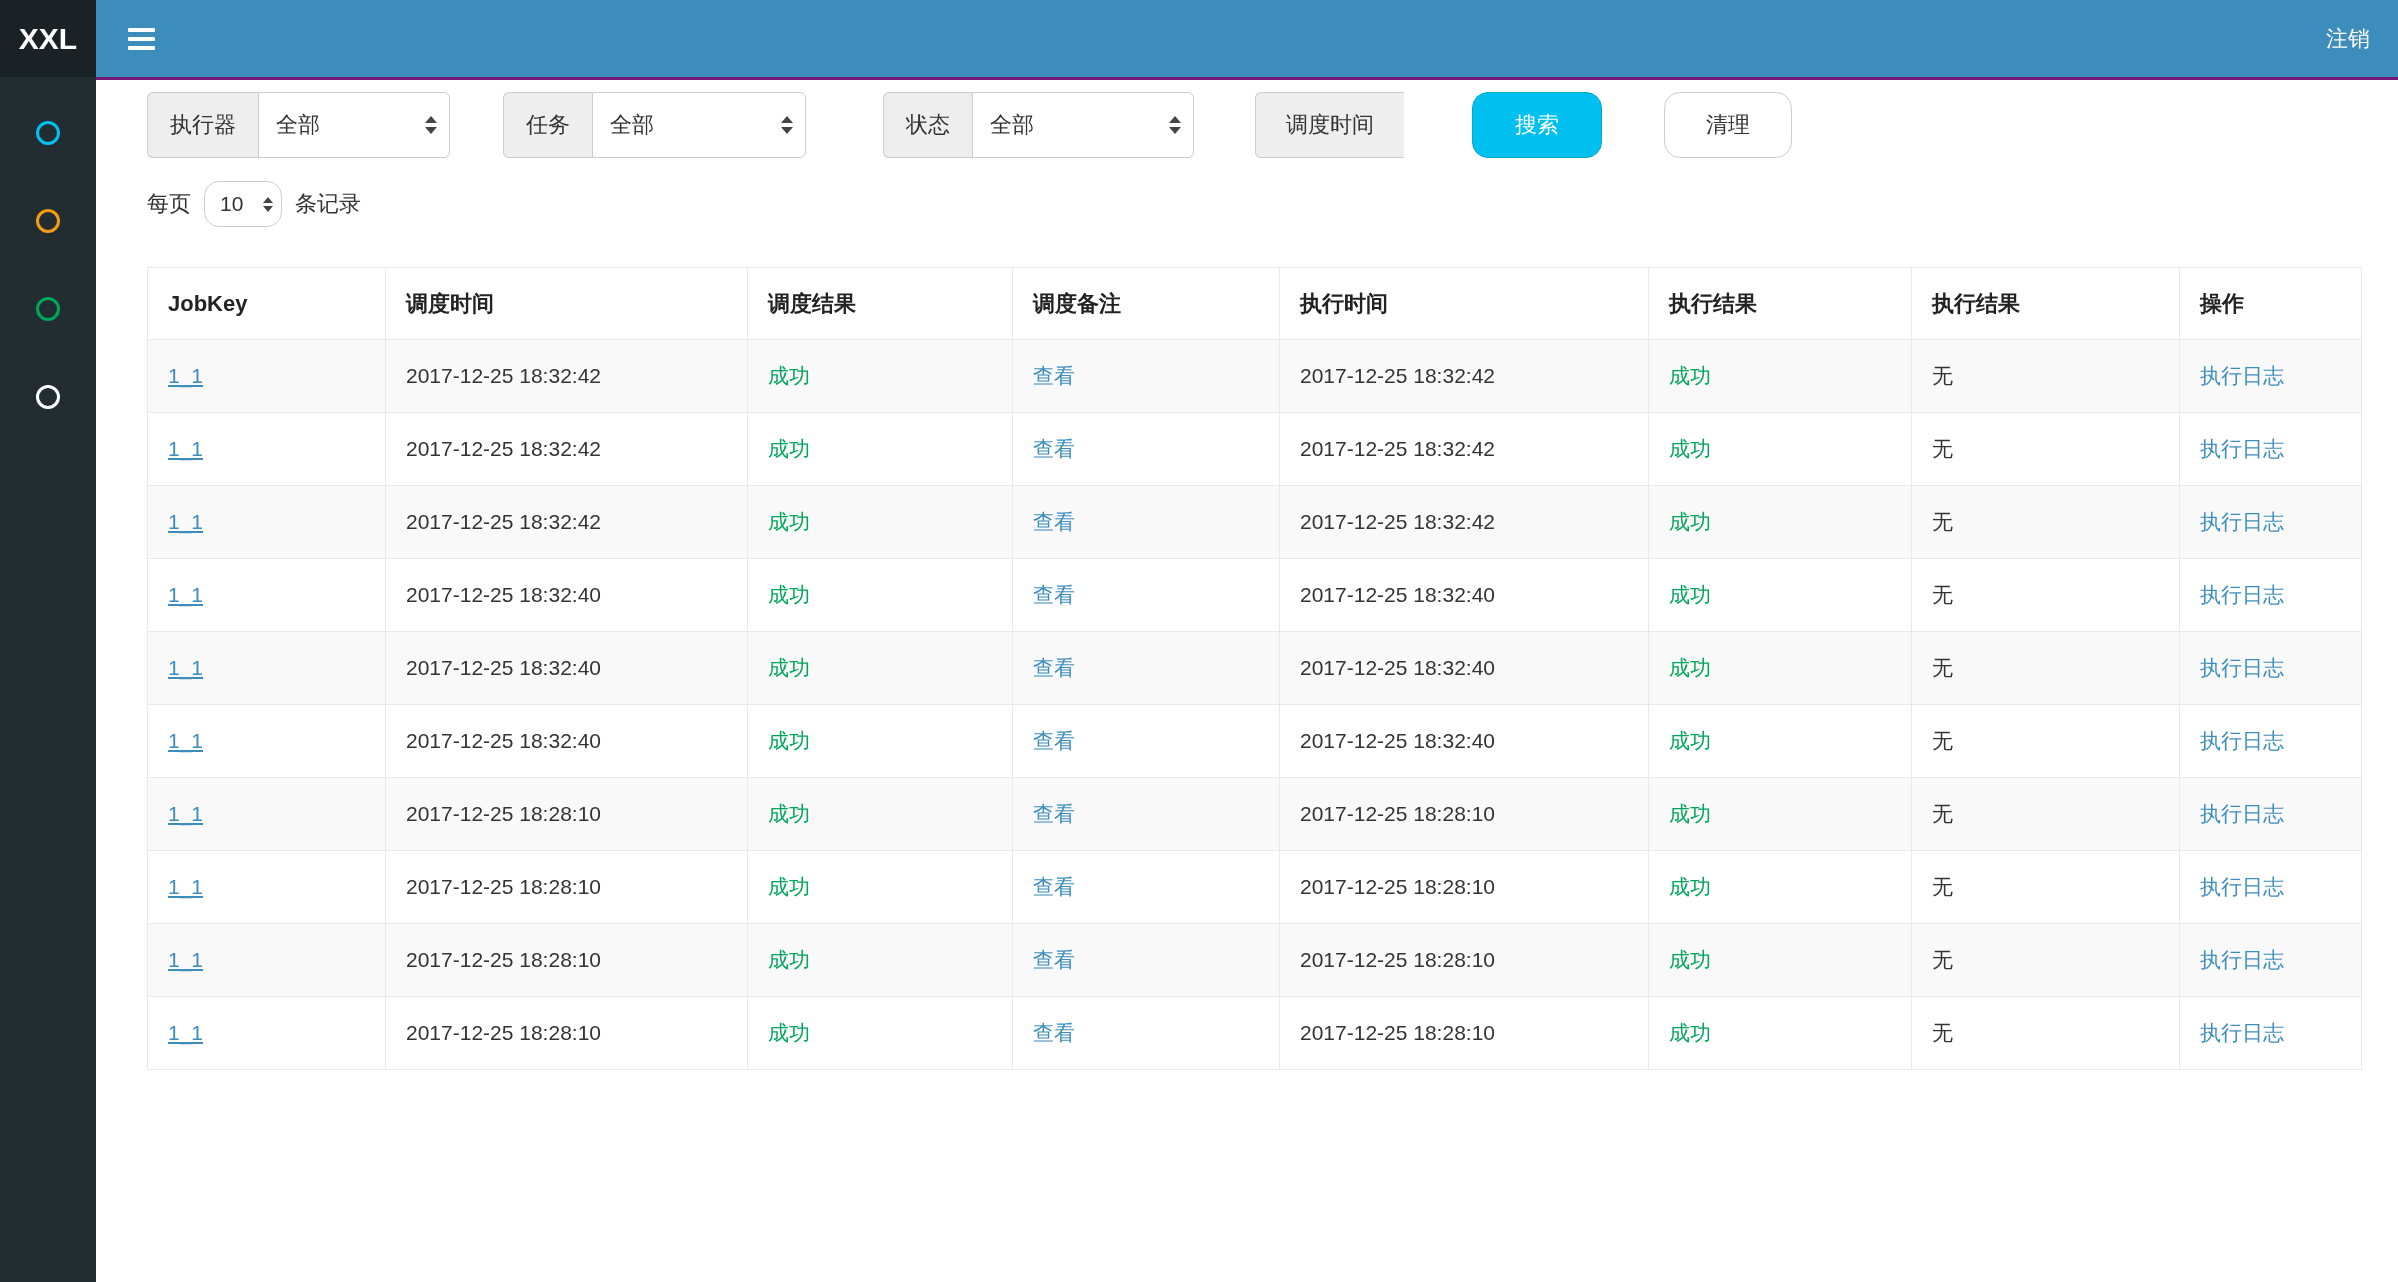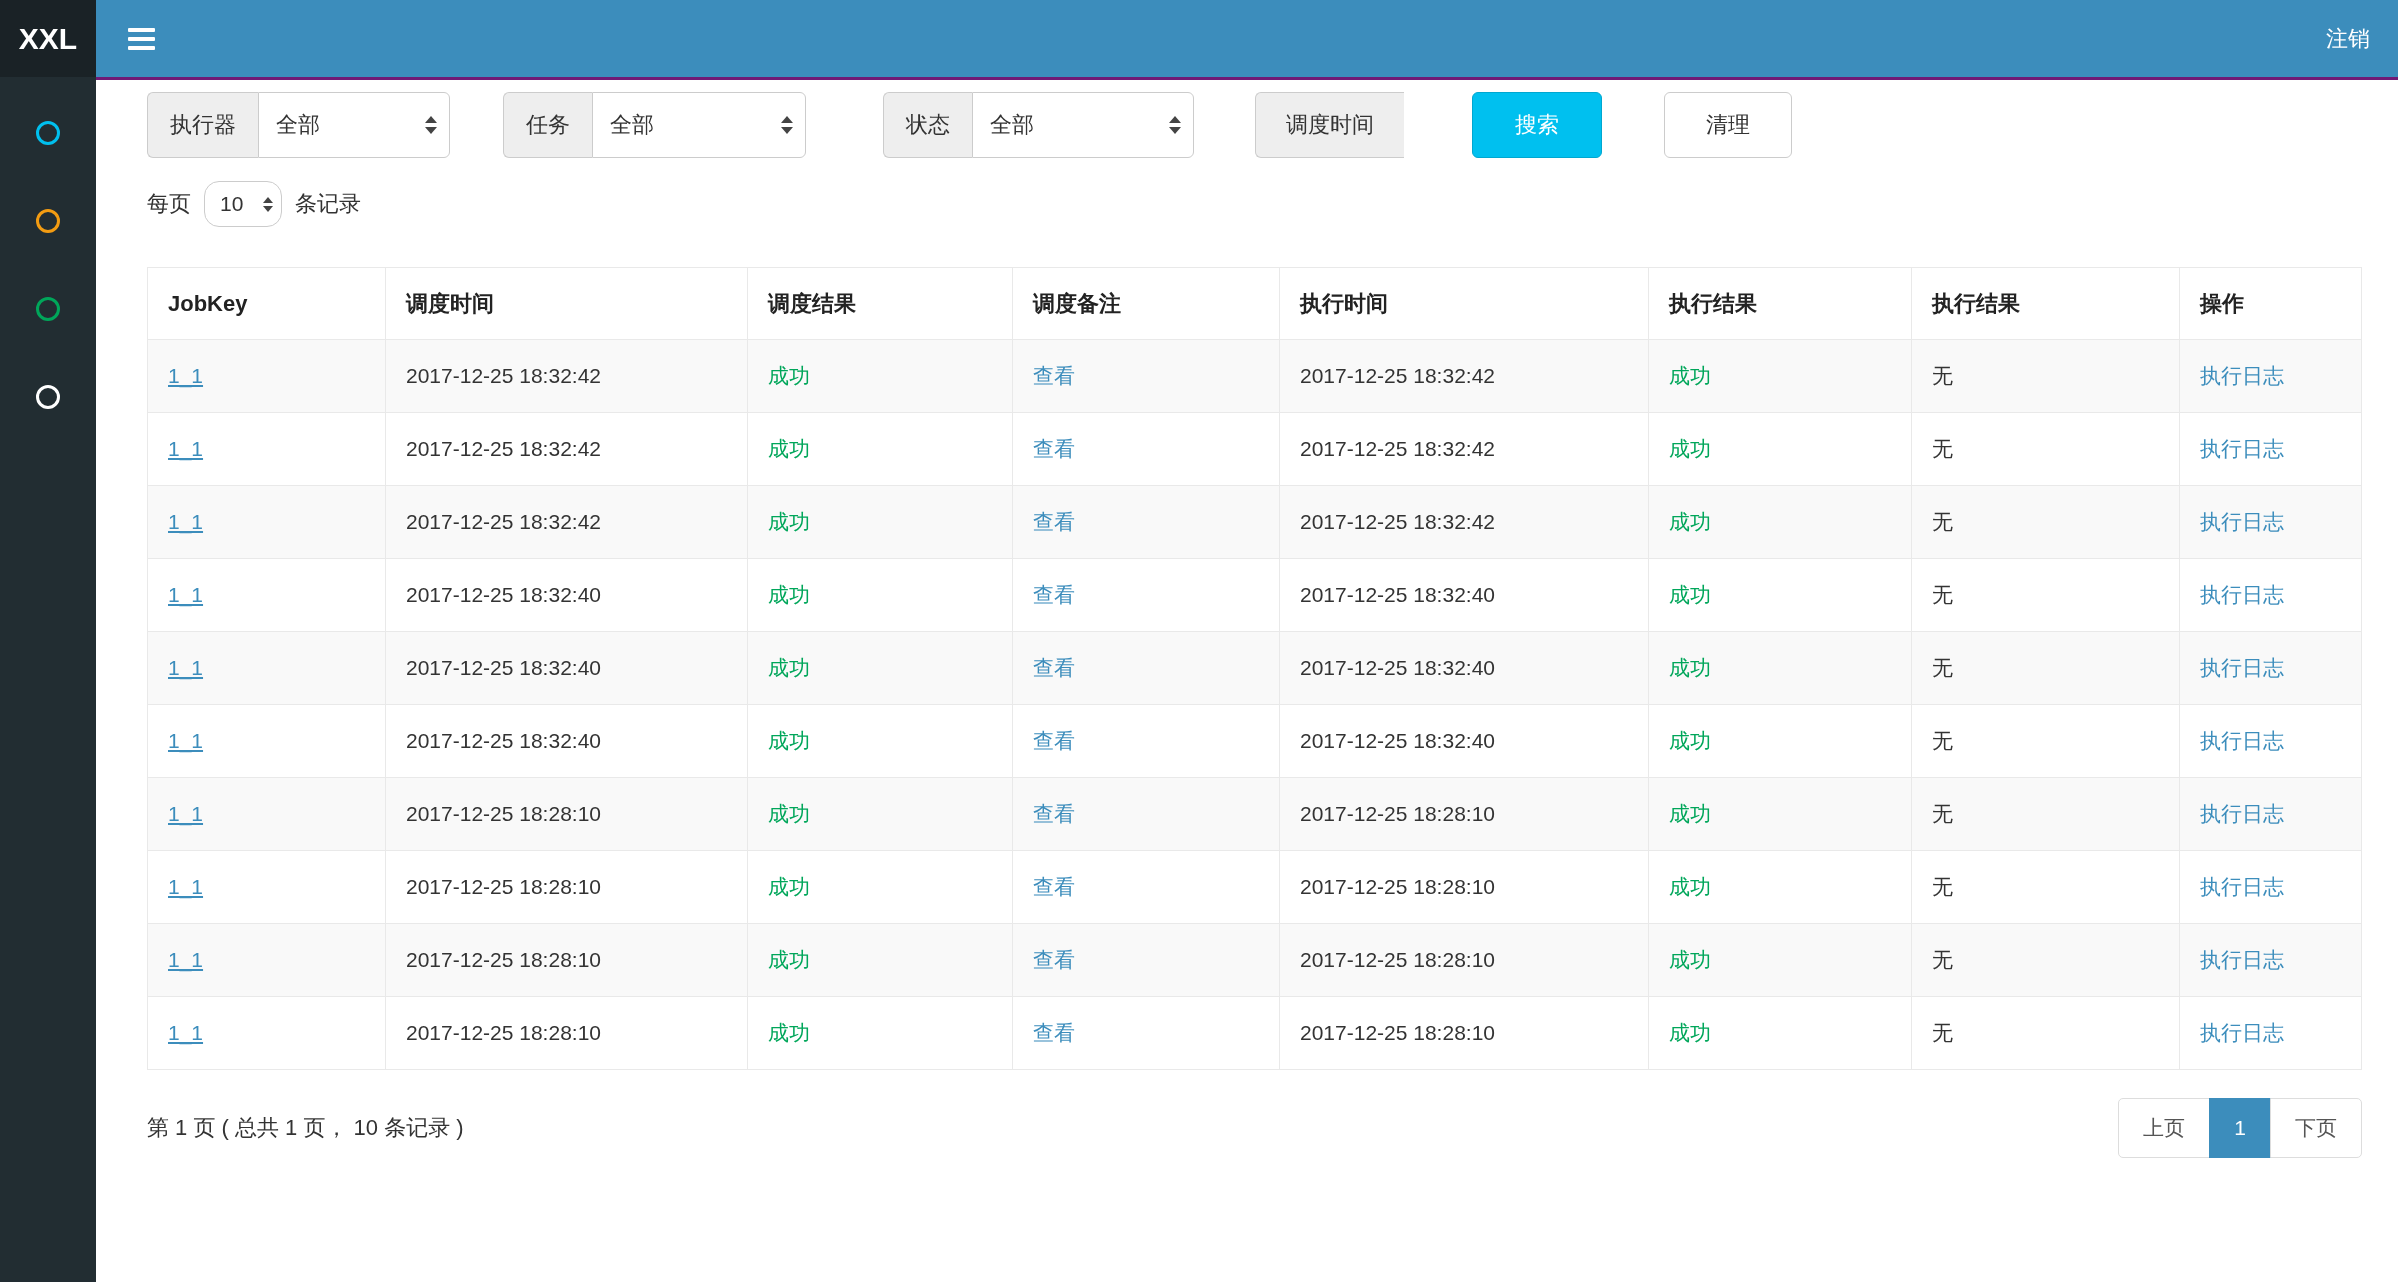--- a/index.html
+++ b/index.html
@@ -27,21 +27,21 @@
 
   
   .filter-row{display:flex;align-items:center;height:66px;}
   .group{display:flex;height:66px;flex:none;}
   .addon{background:#eee;border:1px solid #ccc;border-right:none;border-radius:6px 0 0 6px;display:flex;align-items:center;padding:0 22px;font-size:22px;color:#333;white-space:nowrap;}
   .select{background:#fff;border:1px solid #ccc;border-radius:0 6px 6px 0;display:flex;align-items:center;justify-content:space-between;padding:0 12px 0 17px;font-size:22px;color:#333;cursor:pointer;}
   .arrows{display:flex;flex-direction:column;gap:4px;margin-left:14px;}
   .arrows .up{width:0;height:0;border-left:6px solid transparent;border-right:6px solid transparent;border-bottom:7px solid #444;}
   .arrows .down{width:0;height:0;border-left:6px solid transparent;border-right:6px solid transparent;border-top:7px solid #444;}
   .date-input{background:#eee;border:1px solid #ccc;border-radius:0 6px 6px 0;display:flex;align-items:center;padding:0 18px;font-size:21px;color:#444;width:544px;cursor:pointer;white-space:nowrap;}
-  .btn{height:66px;border-radius:6px;font-size:22px;display:flex;align-items:center;justify-content:center;cursor:pointer;flex:none;}
+  .btn{height:66px;border-radius:16px;font-size:22px;display:flex;align-items:center;justify-content:center;cursor:pointer;flex:none;}
   .btn-search{width:130px;background:var(--accent,#00c0ef);border:1px solid var(--accent-border,#00a7d0);color:#fff;}
   .btn-clear{width:128px;background:#fff;border:1px solid #ccc;color:#333;}
   .ml53{margin-left:53px;} .ml77{margin-left:77px;} .ml61{margin-left:61px;} .ml68{margin-left:68px;} .ml62{margin-left:62px;}
 
   
   .pagesize-row{margin-top:23px;display:flex;align-items:center;font-size:22px;color:#333;}
   .small-select{width:78px;height:46px;border:1px solid #ccc;border-radius:15px;background:#fff;display:flex;align-items:center;justify-content:space-between;padding:0 8px 0 15px;font-size:21px;margin:0 13px;cursor:pointer;}
   .small-select .arrows{gap:3px;margin-left:6px;}
   .small-select .arrows .up{border-left-width:5px;border-right-width:5px;border-bottom-width:6px;}
   .small-select .arrows .down{border-left-width:5px;border-right-width:5px;border-top-width:6px;}
@@ -284,24 +284,16 @@
               <td class="success">成功</td>
               <td><a class="link">查看</a></td>
               <td>2017-12-25 18:28:10</td>
               <td class="success">成功</td>
               <td>无</td>
               <td><a class="link">执行日志</a></td>
             </tr>
           </tbody>
       </table>
 
-      <div class="table-footer">
-        <span class="page-info">第 1 页 ( 总共 1 页， 10 条记录 )</span>
-        <div class="pagination">
-          <div class="page-btn first">上页</div>
-          <div class="page-btn active">1</div>
-          <div class="page-btn last">下页</div>
-        </div>
-      </div>
 
     </section>
   </div>
 </div>
 
 </body></html>

